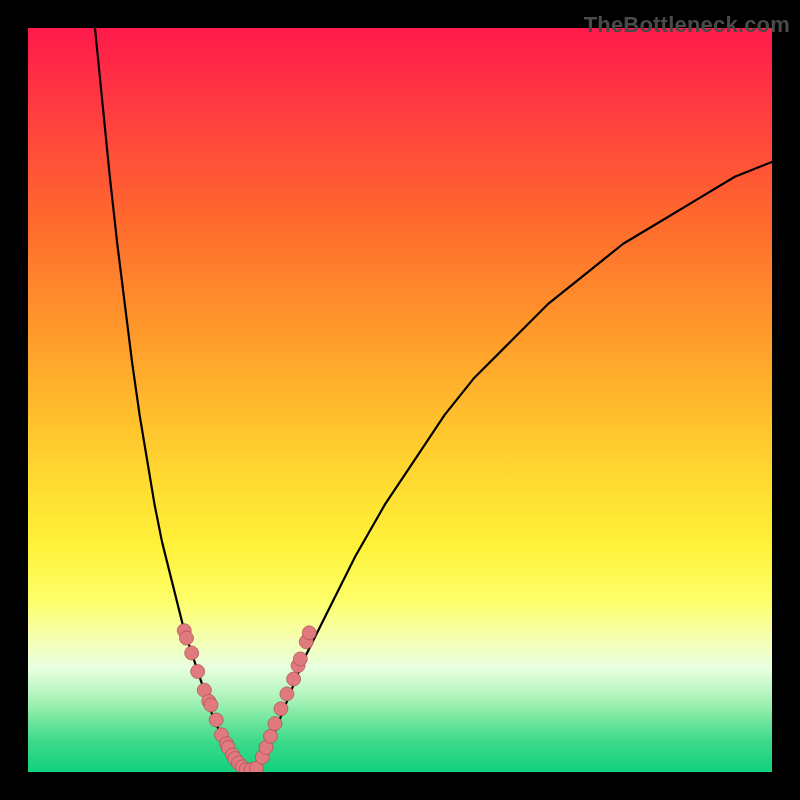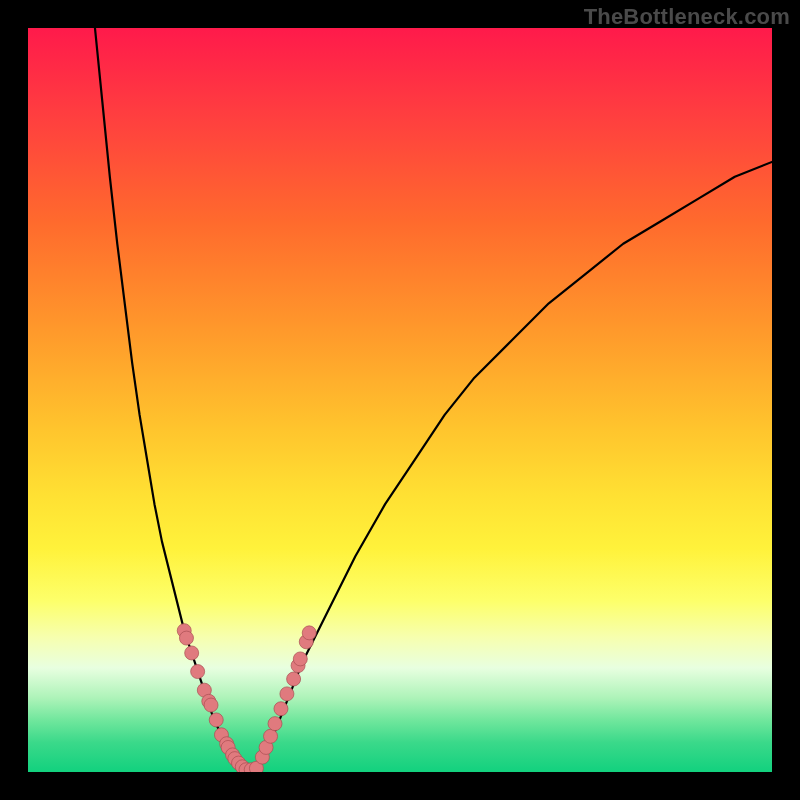--- a/index.html
+++ b/index.html
@@ -12,21 +12,21 @@
     font-family: Arial, Helvetica, sans-serif;
   }
   .frame {
     position: relative;
     width: 800px;
     height: 800px;
     background: #000;
   }
   .watermark {
     position: absolute;
-    top: 4px;
+    top: 12px;
     right: 10px;
     color: #4a4a4a;
     font-size: 22px;
     font-weight: 600;
     letter-spacing: 0.2px;
     z-index: 20;
   }
   .plot {
     position: absolute;
     left: 28px;

